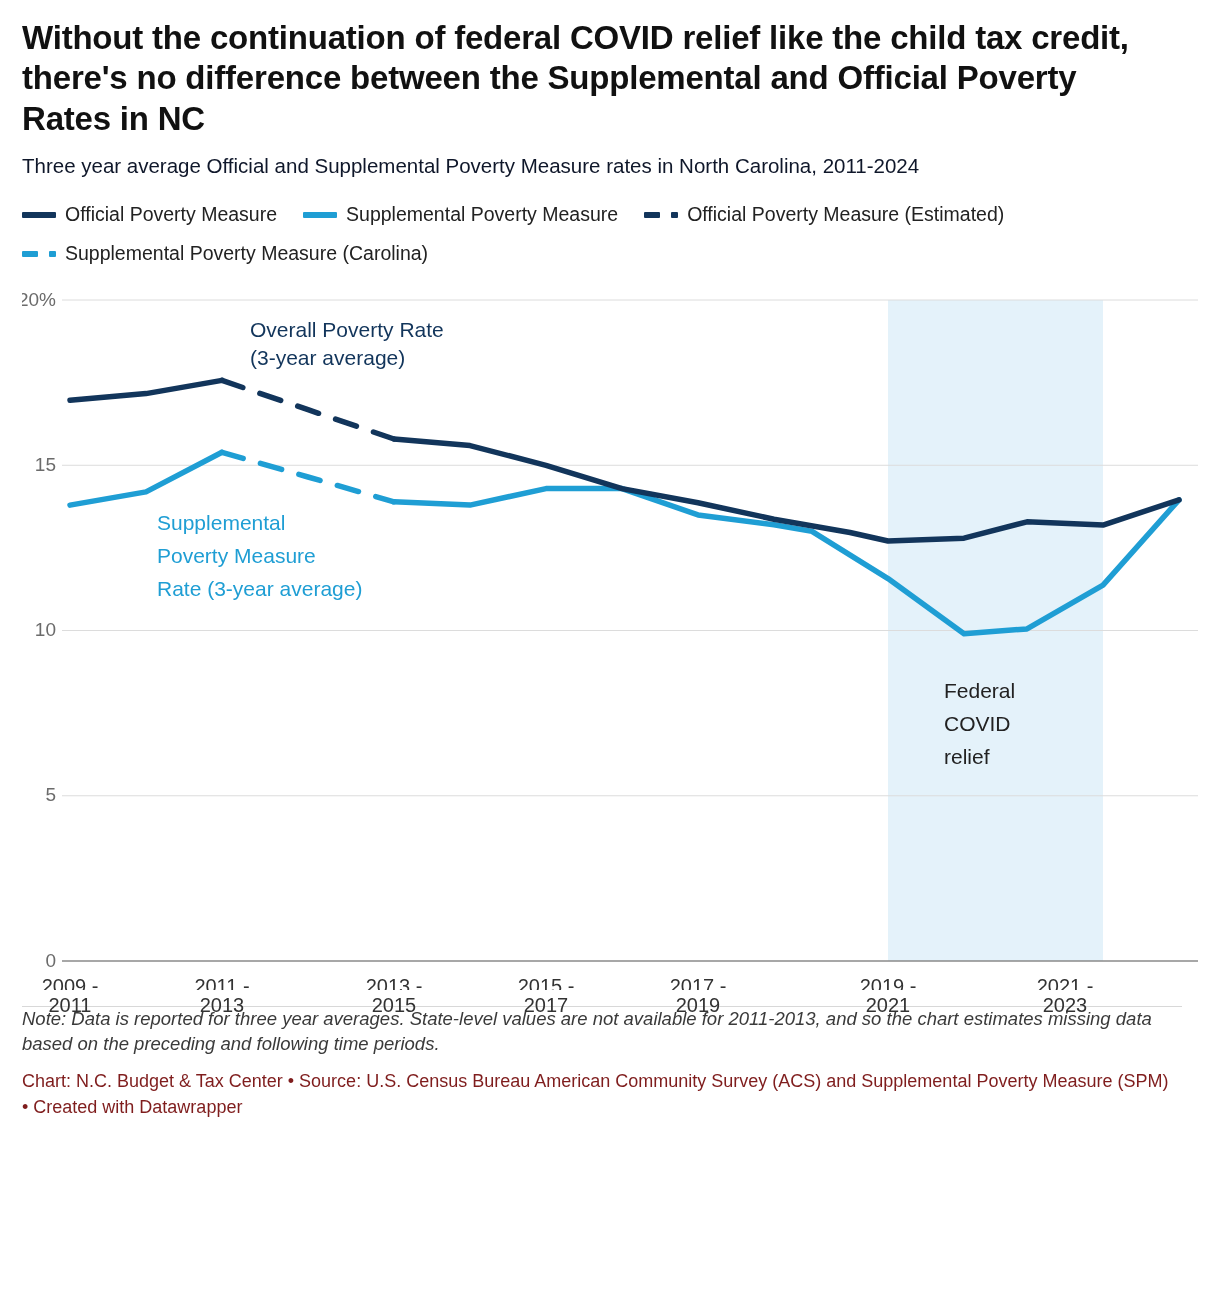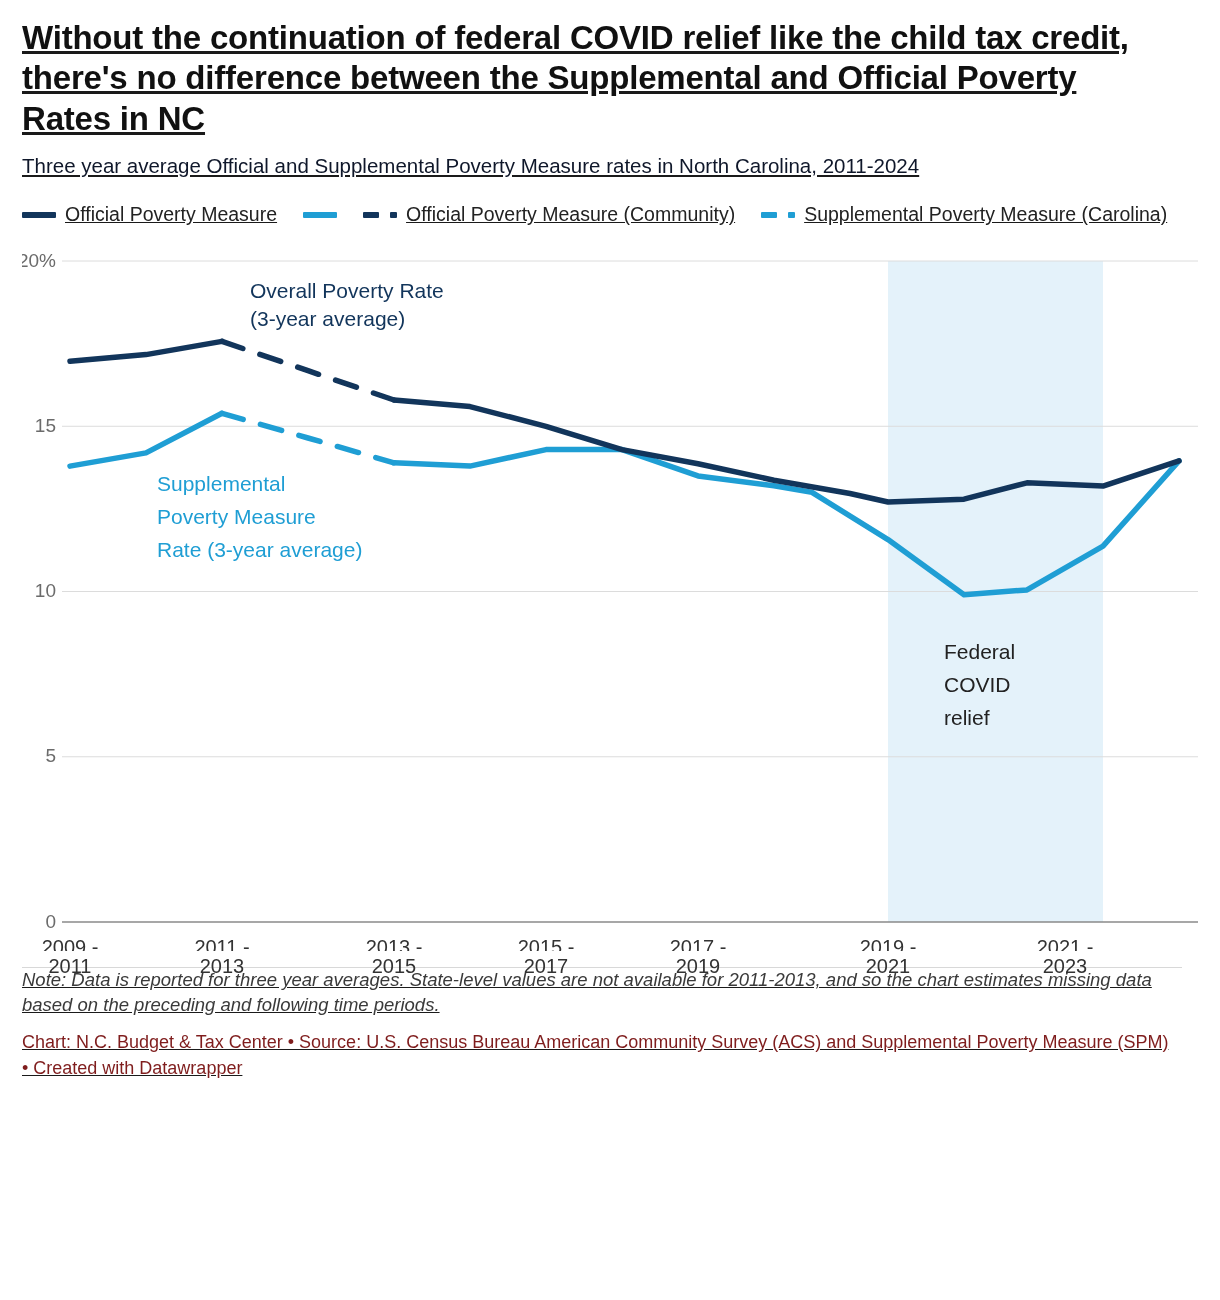--- a/index.html
+++ b/index.html
@@ -13,21 +13,20 @@
     font-family: "Liberation Sans", sans-serif;
     color: #1a1a1a;
     -webkit-font-smoothing: antialiased;
   }
   .page {
     position: relative;
     width: 1220px;
     height: 1300px;
     box-sizing: border-box;
     padding: 18px 22px 0 22px;
-    text-decoration: underline;
   }
   .chart-title {
     font-size: 33px;
     line-height: 1.22;
     font-weight: bold;
     letter-spacing: -0.2px;
     color: #111111;
     margin: 0 0 14px 0;
     max-width: 1120px;
   }
@@ -128,27 +127,28 @@
   <h1 class="chart-title">Without the continuation of federal COVID relief like the child tax credit, there's no difference between the Supplemental and Official Poverty Rates in NC</h1>
   <p class="chart-subtitle">Three year average Official and Supplemental Poverty Measure rates in North Carolina, 2011-2024</p>
 
   <div class="legend">
     <div class="legend-item">
       <span class="swatch solid-navy"></span>
       <span>Official Poverty Measure</span>
     </div>
     <div class="legend-item">
       <span class="swatch solid-blue"></span>
+      <span>Supplemental Poverty Measure</span>
     </div>
     <div class="legend-item">
       <span class="swatch dash navy">
         <span class="d1"></span>
           <span class="d2"></span>
       </span>
-      <span>Official Poverty Measure (Community)</span>
+      <span>Official Poverty Measure (Estimated)</span>
     </div>
     <div class="legend-item">
       <span class="swatch dash blue">
         <span class="d1"></span>
           <span class="d2"></span>
       </span>
       <span>Supplemental Poverty Measure (Carolina)</span>
     </div>
   </div>
 

